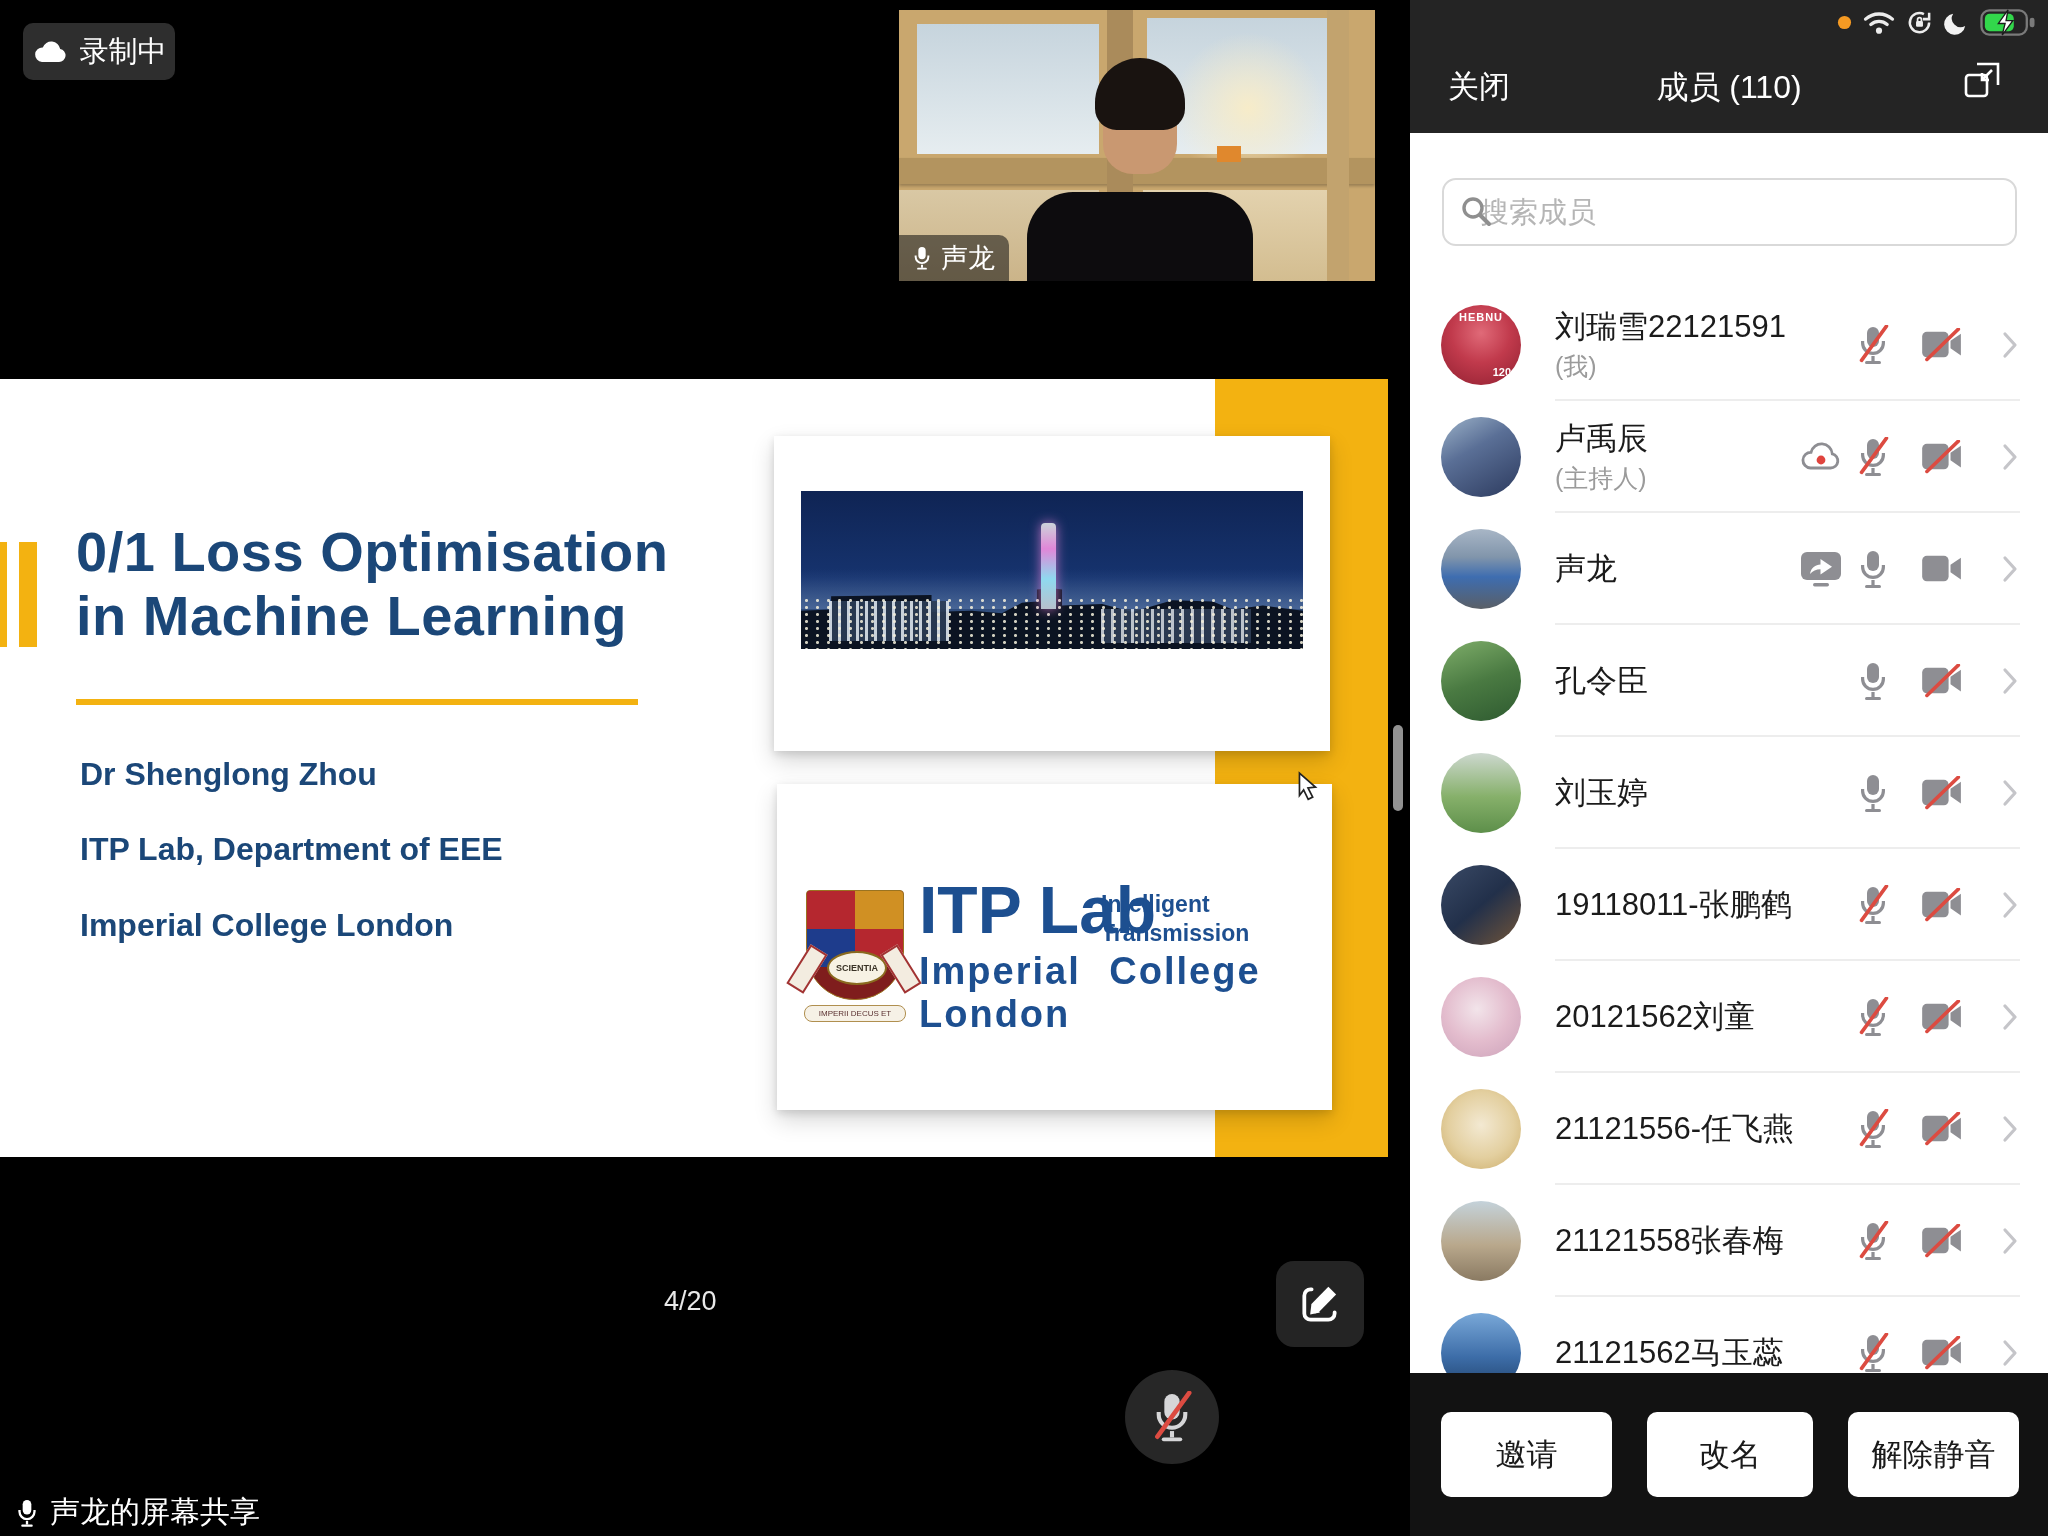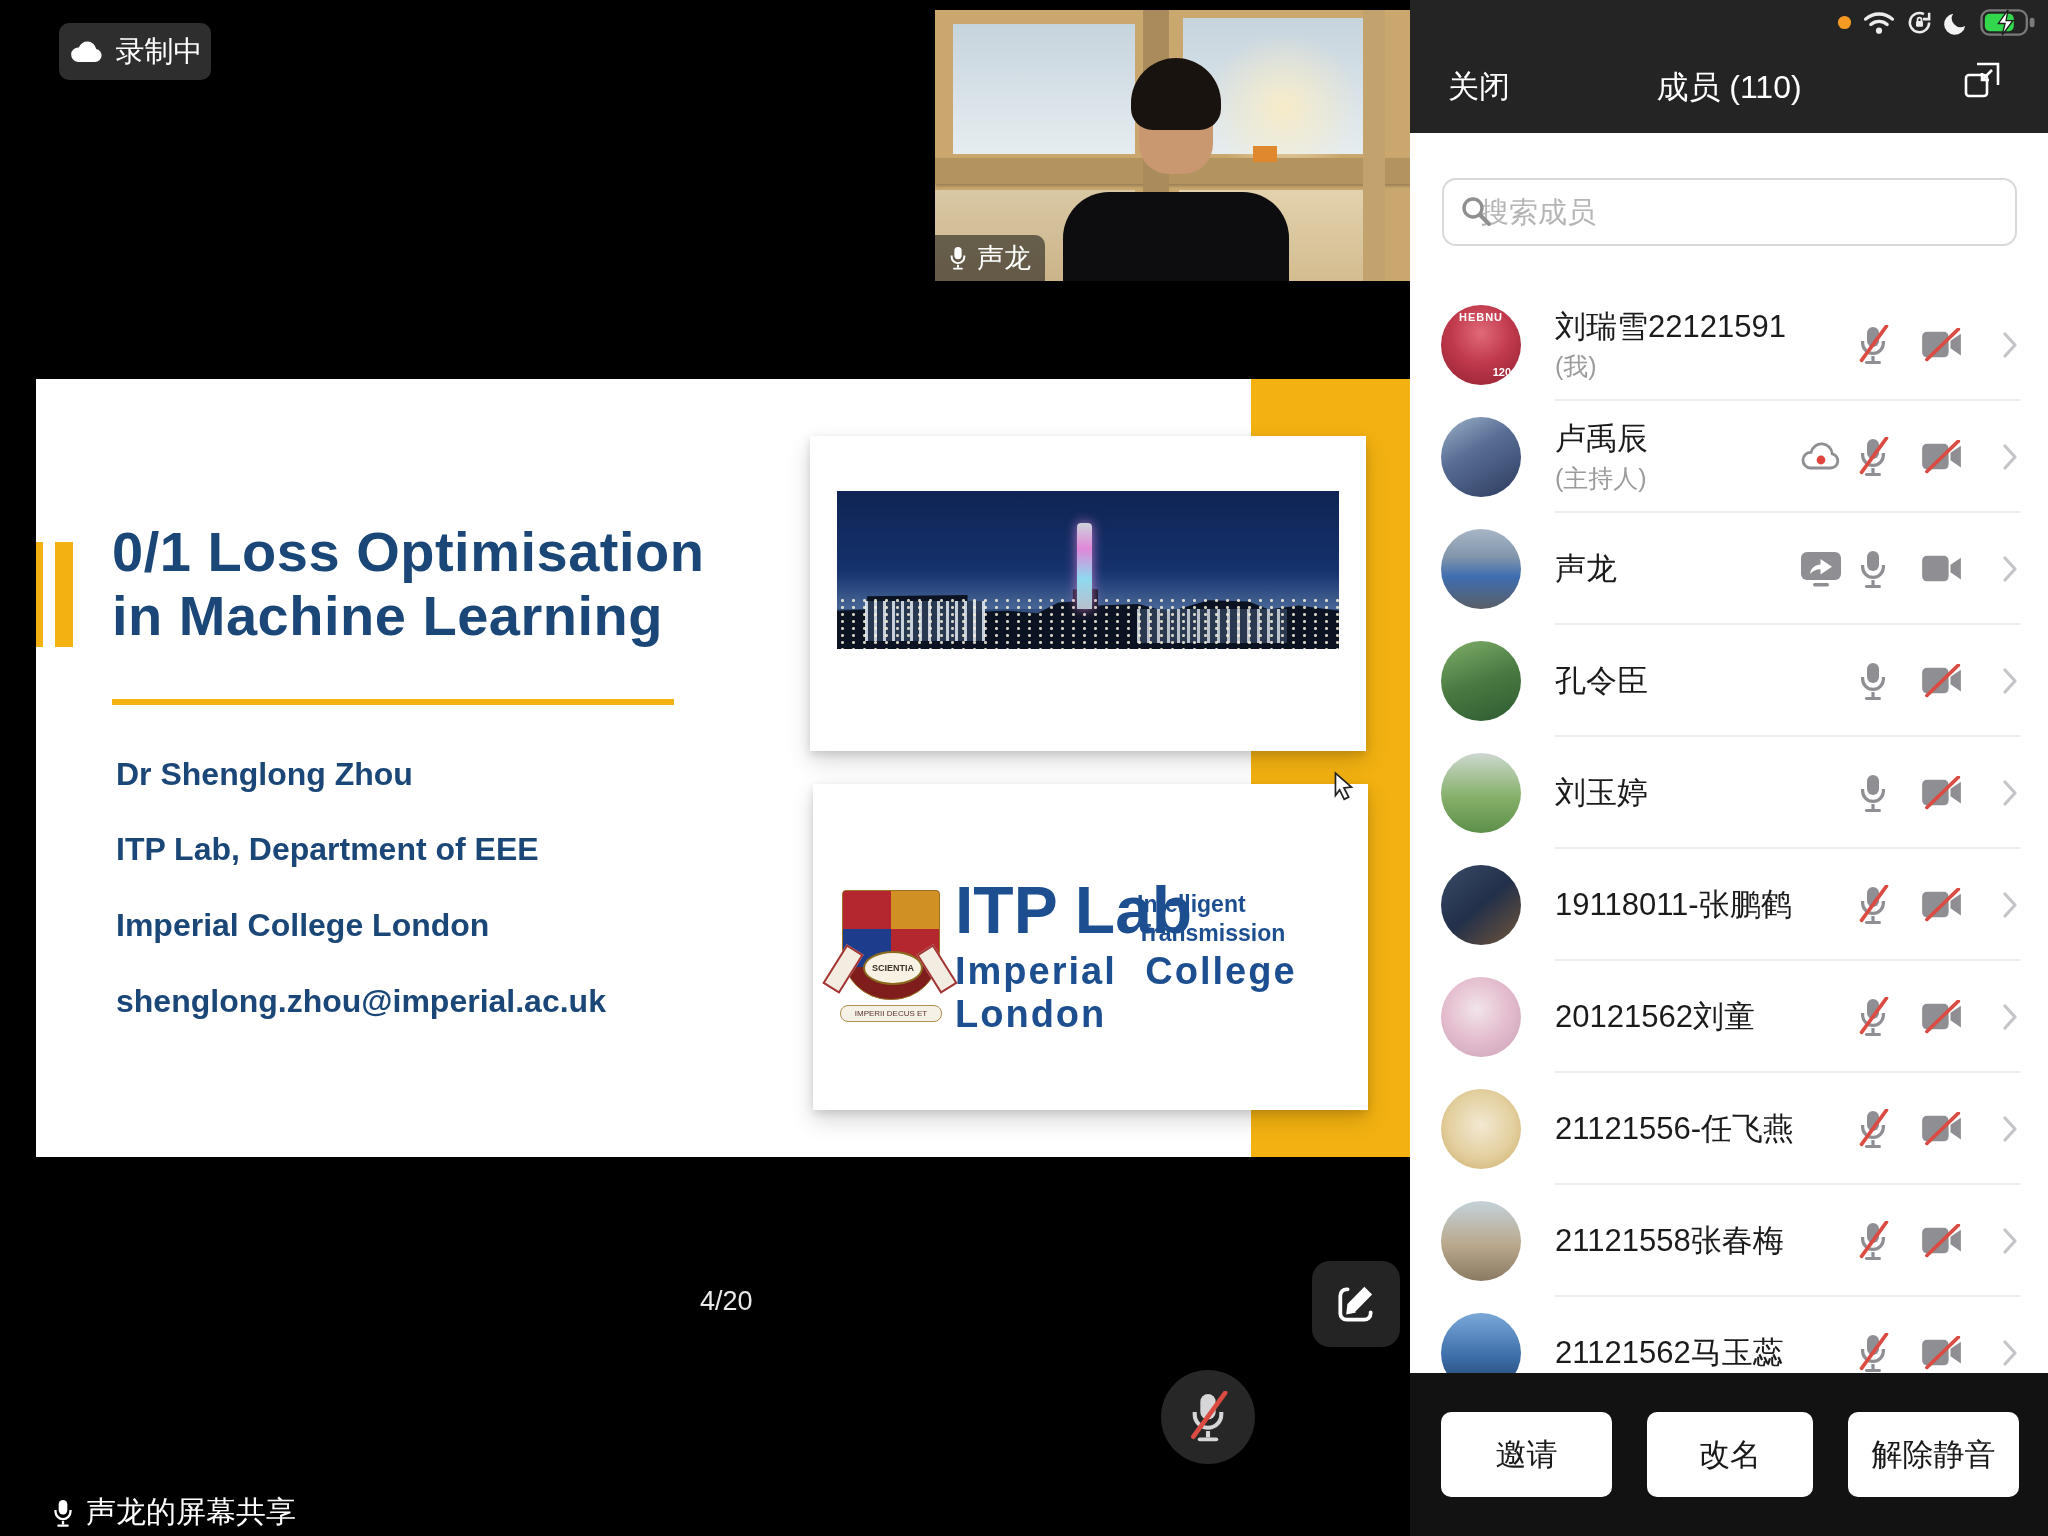--- a/index.html
+++ b/index.html
@@ -1,20 +1,20 @@
 <!DOCTYPE html>
 <html><head>
 <meta charset="utf-8">
 <style>
   html,body{margin:0;padding:0;background:#000;}
   body{width:2048px;height:1536px;position:relative;overflow:hidden;
        font-family:"Liberation Sans","DejaVu Sans",sans-serif;}
   .abs{position:absolute;}
   
-  #main-area{left:0;top:0;width:1410px;height:1528px;background:#000;margin-left:36px;}
+  #main-area{left:0;top:0;width:1410px;height:1528px;background:#000;}
   
   #rec-badge{left:23px;top:23px;width:152px;height:57px;background:#2e2e2e;border-radius:10px;
              display:flex;align-items:center;justify-content:center;gap:12px;color:#fff;font-size:29px;}
   #rec-badge .ic{width:36px;height:26px;display:block;line-height:0;}
   
   #video-tile{left:899px;top:10px;width:476px;height:271px;background:#c9a76e;overflow:hidden;}
   .pane{position:absolute;background:linear-gradient(#c6d4dd,#e6edf0);}
   #vt-bar-h{position:absolute;left:0;top:148px;width:476px;height:26px;background:#b3945f;box-shadow:0 2px 3px rgba(0,0,0,.25);}
   #vt-bar-v1{position:absolute;left:208px;top:0;width:26px;height:271px;background:#aa8b5b;}
   #vt-bar-v2{position:absolute;left:428px;top:0;width:22px;height:271px;background:#c2a36e;}
@@ -163,21 +163,20 @@
     <div class="gold-bar1 abs"></div>
     <div class="gold-bar2 abs"></div>
     <div id="slide-title" class="abs">
       <div>0/1 Loss Optimisation</div>
       <div>in Machine Learning</div>
     </div>
     <div id="slide-rule" class="abs"></div>
     <div id="sl-presenter" class="slide-line abs">Dr Shenglong Zhou</div>
     <div id="sl-aff" class="slide-line abs">ITP Lab, Department of EEE</div>
     <div id="sl-inst" class="slide-line abs">Imperial College London</div>
-    <div id="sl-email" class="slide-line abs">shenglong.zhou@imperial.ac.uk</div>
 
     <div id="gold-frame" class="abs"></div>
 
     <div id="card-photo" class="slide-card abs">
       <div id="city-photo">
         <div id="city-sky-glow"></div>
         <div id="city-skyline"></div>
         <div id="city-bldg1"></div>
         <div id="city-bldg2"></div>
         <div id="city-lights"></div>

